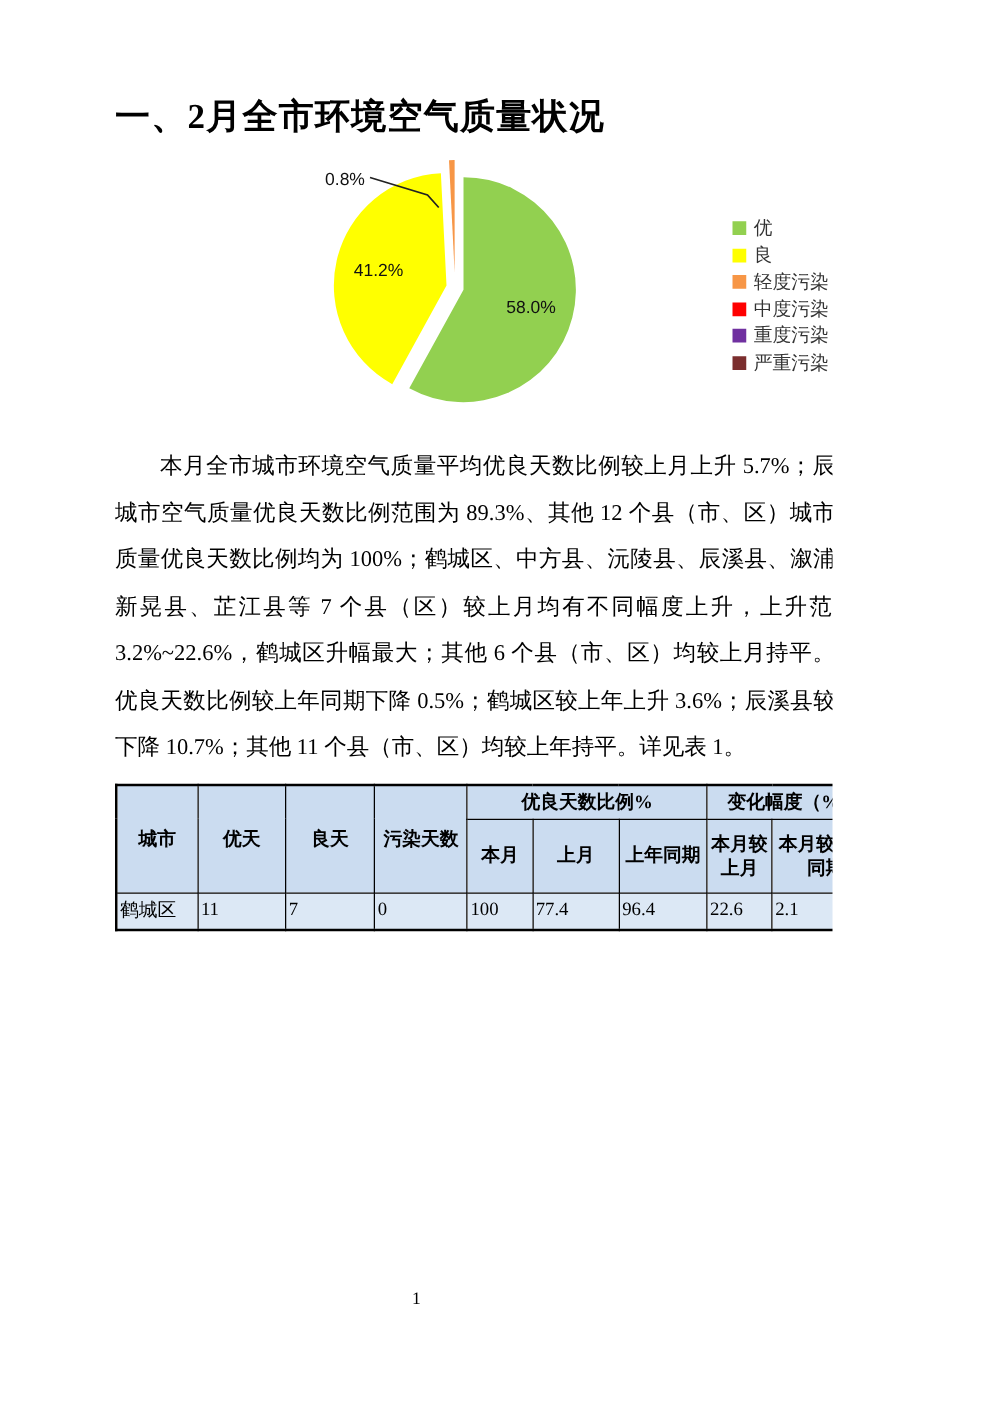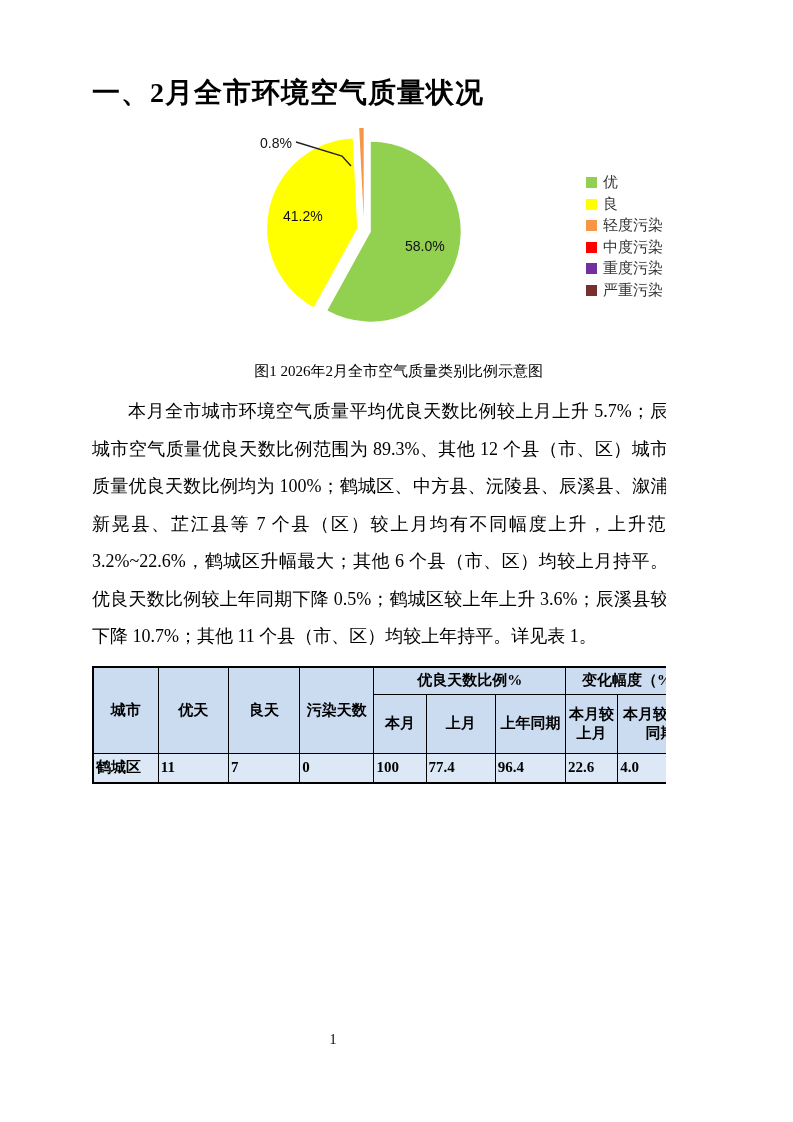--- a/index.html
+++ b/index.html
@@ -79,21 +79,21 @@
   table.aq-table{border:2px solid var(--table-border);}
   table.aq-table th{
     background:var(--table-header-fill);
     font-weight:bold;
   }
   tr.group-row th{height:24px;}
   tr.sub-row th{height:56px;}
   tr.data-row td{
     background:var(--table-row-fill);
     height:26px;
-    font-weight:bold;
+    font-weight:normal;
   }
   .pageno{
     position:absolute;
     left:0;right:0;
     top:1032px;
     text-align:center;
     font-size:14px;
   }
 </style>
 </head>
@@ -143,21 +143,20 @@
             <span class="legend-swatch" style="background: rgb(112, 48, 160);"></span>
             <span>重度污染</span>
           </div>
           <div class="legend-item">
             <span class="legend-swatch" style="background: rgb(123, 46, 46);"></span>
             <span>严重污染</span>
           </div>
         </div>
     </div>
 
-    <p class="caption">图1  2026年2月全市空气质量类别比例示意图</p>
 
     <p class="body-para">本月全市城市环境空气质量平均优良天数比例较上月上升 5.7%；辰溪县城市空气质量优良天数比例范围为 89.3%、其他 12 个县（市、区）城市空气质量优良天数比例均为 100%；鹤城区、中方县、沅陵县、辰溪县、溆浦县、新晃县、芷江县等 7 个县（区）较上月均有不同幅度上升，上升范围为 3.2%~22.6%，鹤城区升幅最大；其他 6 个县（市、区）均较上月持平。全市优良天数比例较上年同期下降 0.5%；鹤城区较上年上升 3.6%；辰溪县较上年下降 10.7%；其他 11 个县（市、区）均较上年持平。详见表 1。</p>
 
 
     <table class="aq-table">
       <colgroup>
         <col style="width:65px">
           <col style="width:70px">
           <col style="width:71px">
         <col style="width:74px">
@@ -185,20 +184,20 @@
       </tr>
       <tr class="data-row">
         <td>鹤城区</td>
         <td>11</td>
         <td>7</td>
         <td>0</td>
         <td>100</td>
         <td>77.4</td>
         <td>96.4</td>
         <td>22.6</td>
-        <td>4.0</td>
+        <td>2.1</td>
       </tr>
     </tbody>
       </table>
 
   </div>
   <div class="pageno">1</div>
 </div>
 
 </body></html>

